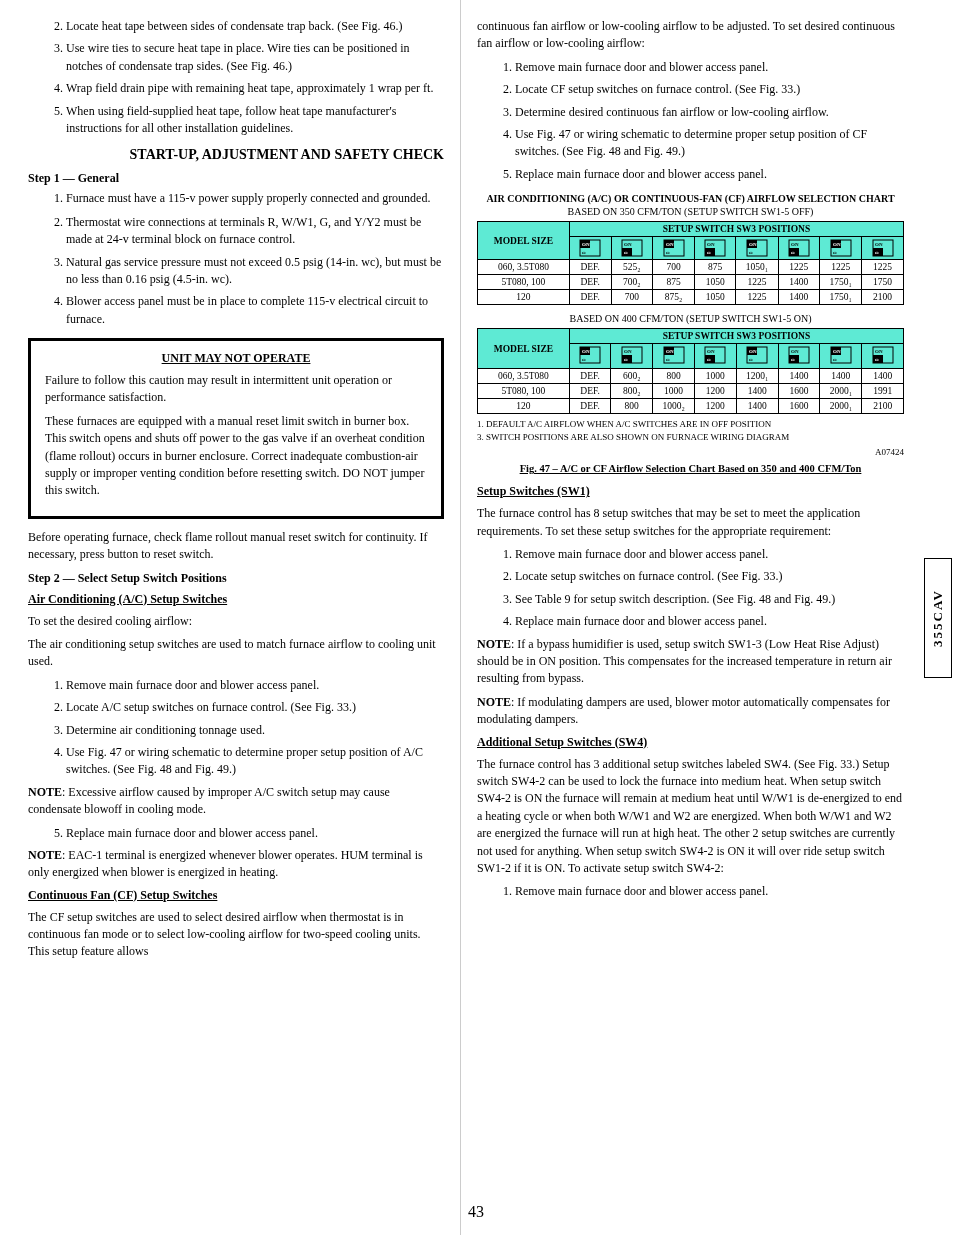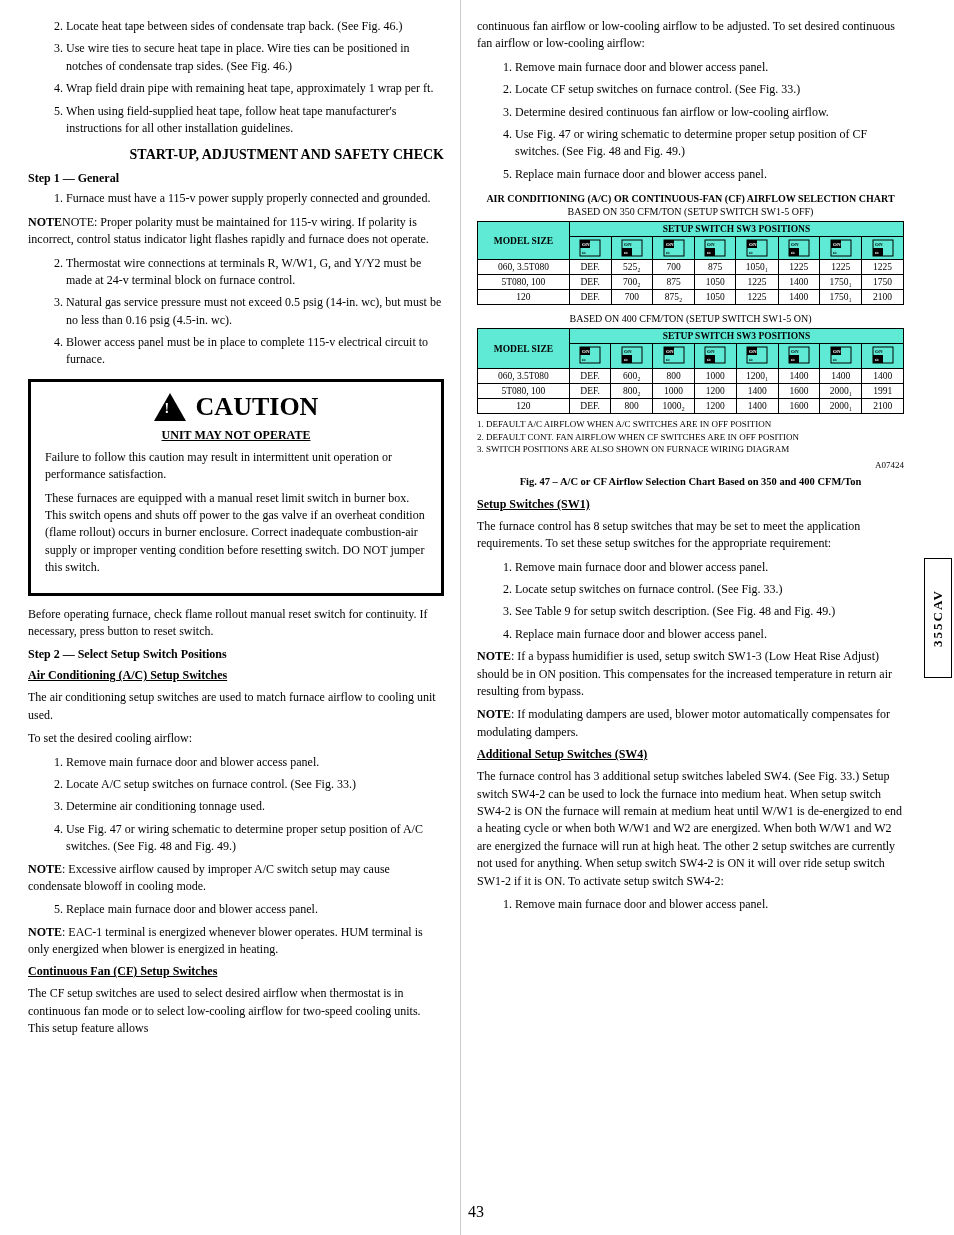--- a/index.html
+++ b/index.html
@@ -98,20 +98,21 @@
     th, td {
       border: 1px solid #000;
       padding: 2px 4px;
       text-align: center;
     }
     th { font-weight: bold; background: #5eead4; }
     .fig-caption {
       text-align: center;
       font-size: 10.5px;
       margin: 6px 0;
+      text-decoration: underline;
     }
     .fig-num {
       font-weight: bold;
     }
     .footnotes {
       font-size: 9px;
       margin: 4px 0;
       line-height: 1.4;
     }
     .switch-cell {
@@ -142,45 +143,40 @@
       <li class="list-item">When using field-supplied heat tape, follow heat tape manufacturer's instructions for all other installation guidelines.</li>
     </ol>
 
     <h2>START-UP, ADJUSTMENT AND SAFETY CHECK</h2>
 
     <h3>Step 1 — General</h3>
     <ol start="1" style="margin-left:18px; margin-bottom:6px;">
       <li class="list-item">Furnace must have a 115-v power supply properly connected and grounded.</li>
     </ol>
 
-    <p><span class="bold">NOTE</span><span>NOTE: Proper polarity must be maintained for 115-v wiring. If polarity is incorrect, control status indicator light flashes rapidly and furnace does not operate.</span></p>
 
     <ol start="2" style="margin-left:18px; margin-bottom:6px;">
       <li class="list-item">Thermostat wire connections at terminals R, W/W1, G, and Y/Y2 must be made at 24-v terminal block on furnace control.</li>
       <li class="list-item">Natural gas service pressure must not exceed 0.5 psig (14-in. wc), but must be no less than 0.16 psig (4.5-in. wc).</li>
       <li class="list-item">Blower access panel must be in place to complete 115-v electrical circuit to furnace.</li>
     </ol>
 
     
     <div class="caution-box">
-      <div class="caution-title">
-        <span class="caution-triangle"></span>
-        <span style="font-size:26px;">CAUTION</span>
-      </div>
       <div class="caution-subtitle">UNIT MAY NOT OPERATE</div>
       <p>Failure to follow this caution may result in intermittent unit operation or performance satisfaction.</p>
       <p>These furnaces are equipped with a manual reset limit switch in burner box. This switch opens and shuts off power to the gas valve if an overheat condition (flame rollout) occurs in burner enclosure. Correct inadequate combustion-air supply or improper venting condition before resetting switch. DO NOT jumper this switch.</p>
     </div>
 
     <p>Before operating furnace, check flame rollout manual reset switch for continuity. If necessary, press button to reset switch.</p>
 
     <h3>Step 2 — Select Setup Switch Positions</h3>
     <p></p><h4>Air Conditioning (A/C) Setup Switches</h4><p></p>
+    <p>To set the desired cooling airflow:</p>
     <p style="margin-top:4px;">The air conditioning setup switches are used to match furnace airflow to cooling unit used.</p>
-    <p>To set the desired cooling airflow:</p>
     <ol start="1" style="margin-left:18px; margin-bottom:4px;">
       <li class="list-item">Remove main furnace door and blower access panel.</li>
       <li class="list-item">Locate A/C setup switches on furnace control. (See Fig. 33.)</li>
       <li class="list-item">Determine air conditioning tonnage used.</li>
       <li class="list-item">Use Fig. 47 or wiring schematic to determine proper setup position of A/C switches. (See Fig. 48 and Fig. 49.)</li>
     </ol>
     <p><span class="bold">NOTE</span>: <span>Excessive airflow caused by improper A/C switch setup may cause condensate blowoff in cooling mode.</span></p>
     <ol start="5" style="margin-left:18px; margin-bottom:4px;">
       <li class="list-item">Replace main furnace door and blower access panel.</li>
     </ol>
@@ -437,21 +433,20 @@
               <td>1400</td>
               <td>1600</td>
               <td>2000₁</td>
               <td>2100</td>
           </tr>
         </tbody>
       </table>
 
       <div class="footnotes">
         <div>1. DEFAULT A/C AIRFLOW WHEN A/C SWITCHES ARE IN OFF POSITION</div>
-        <div>2. DEFAULT CONT. FAN AIRFLOW WHEN CF SWITCHES ARE IN OFF POSITION</div>
         <div>3. SWITCH POSITIONS ARE ALSO SHOWN ON FURNACE WIRING DIAGRAM</div>
       </div>
       <div class="a07424">A07424</div>
       <div class="fig-caption">
         <span class="fig-num">Fig. 47 – A/C or CF Airflow Selection Chart Based on 350 and 400 CFM/Ton</span>
       </div>
     </div>
 
     
     <p></p><h4>Setup Switches (SW1)</h4><p></p>

